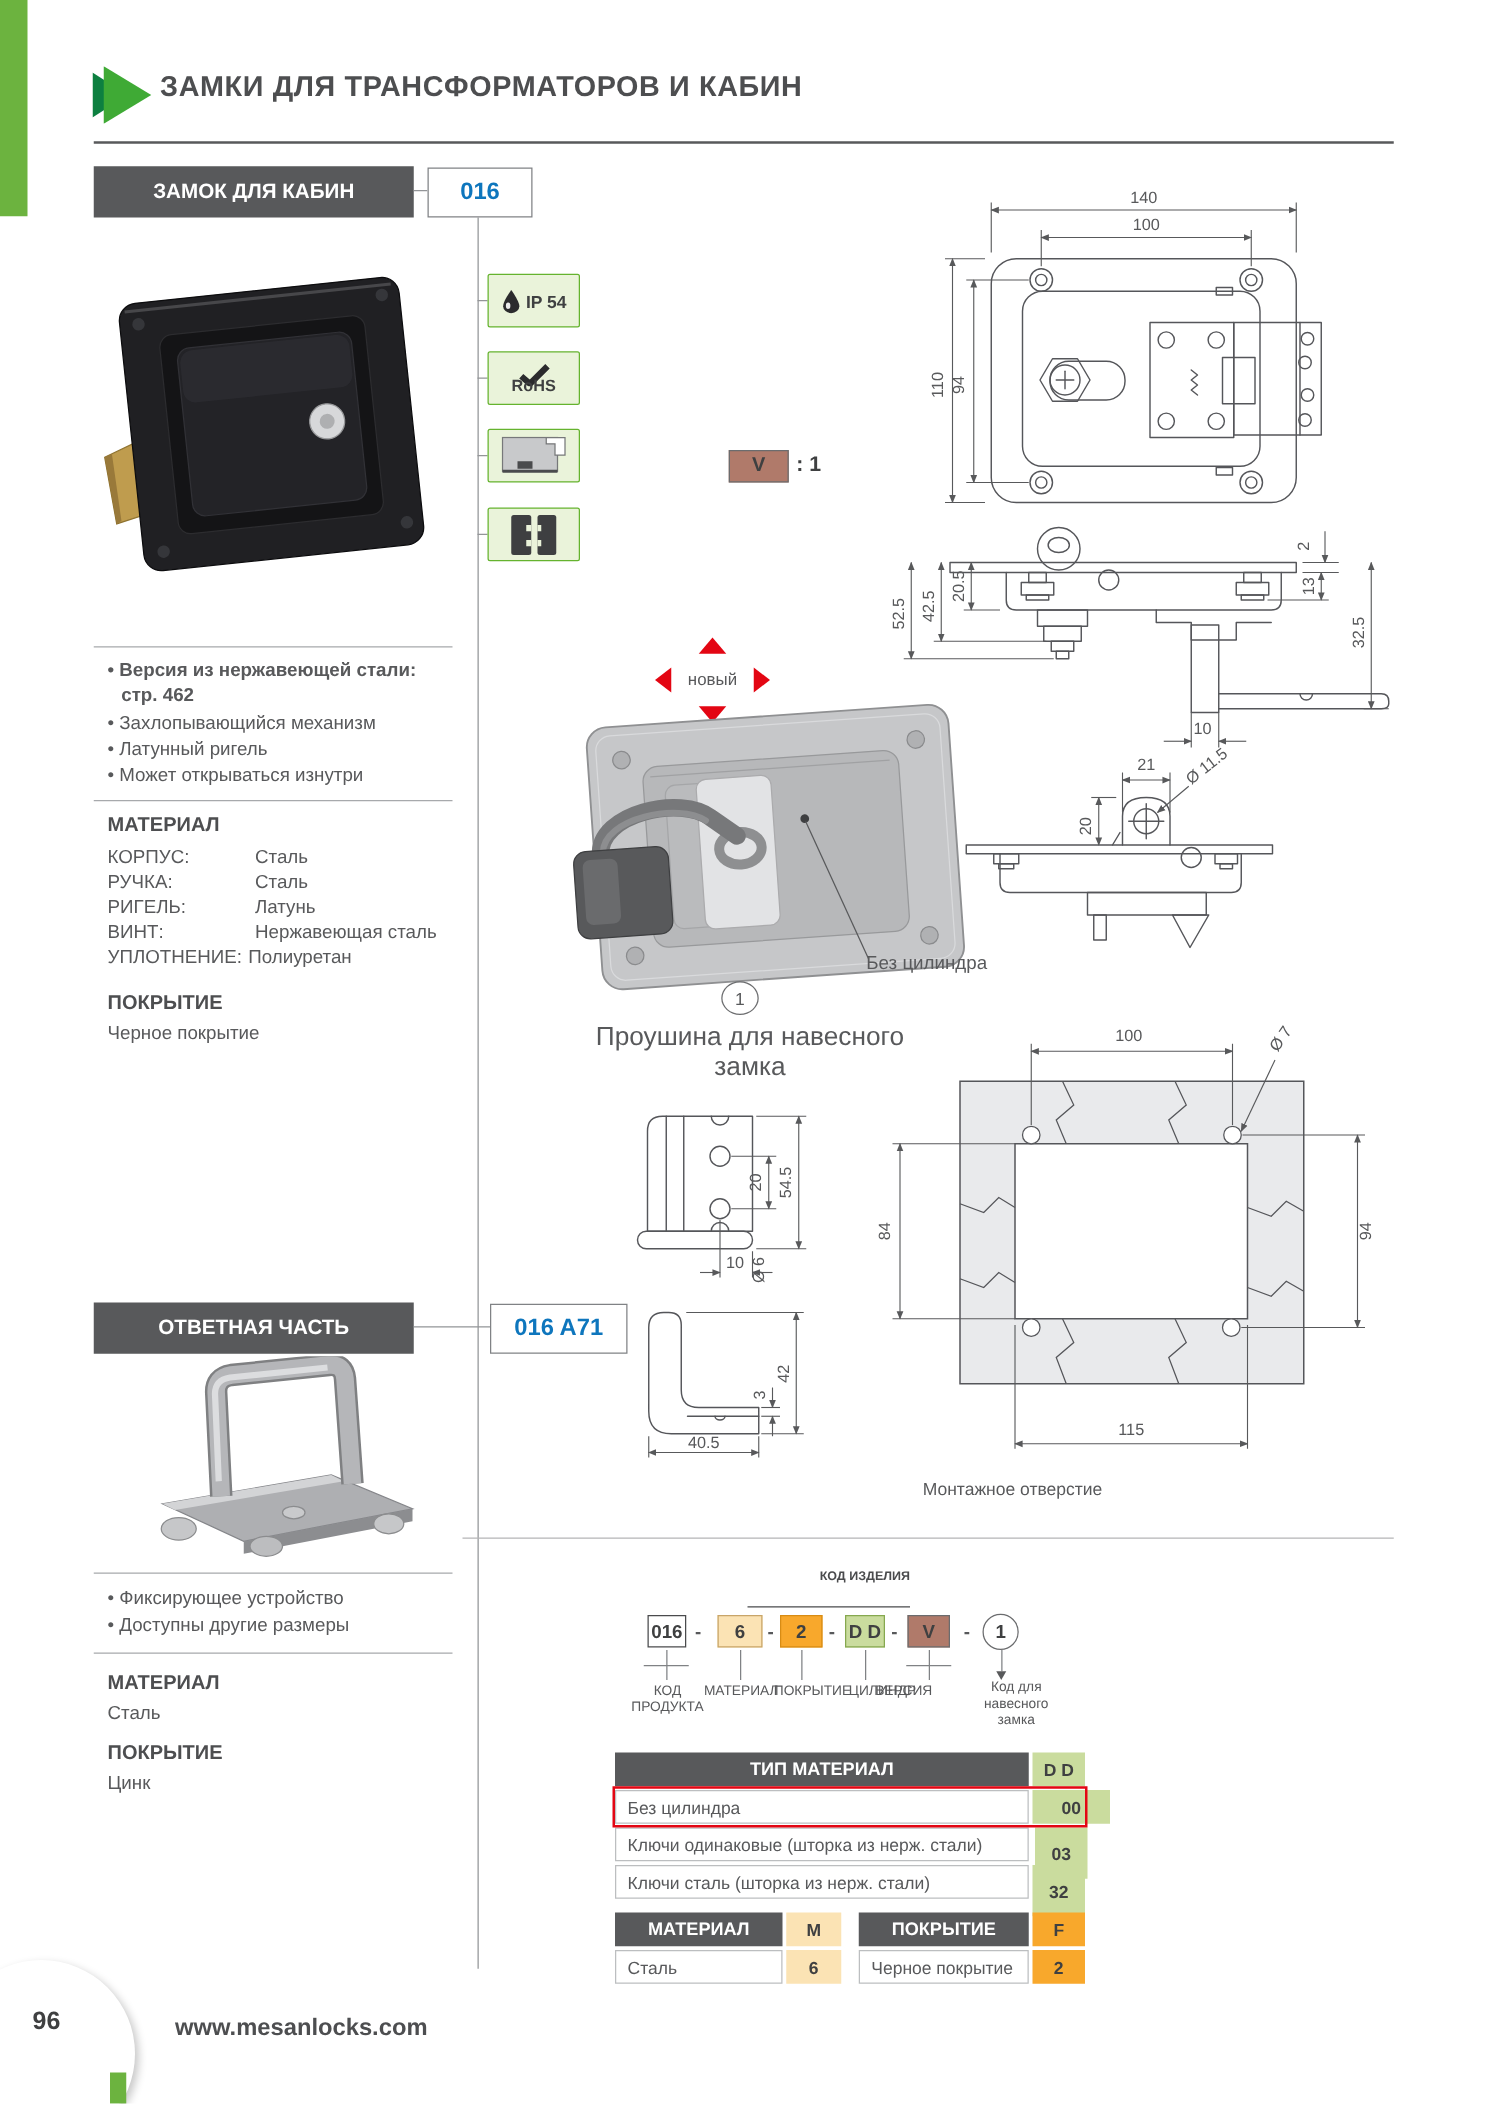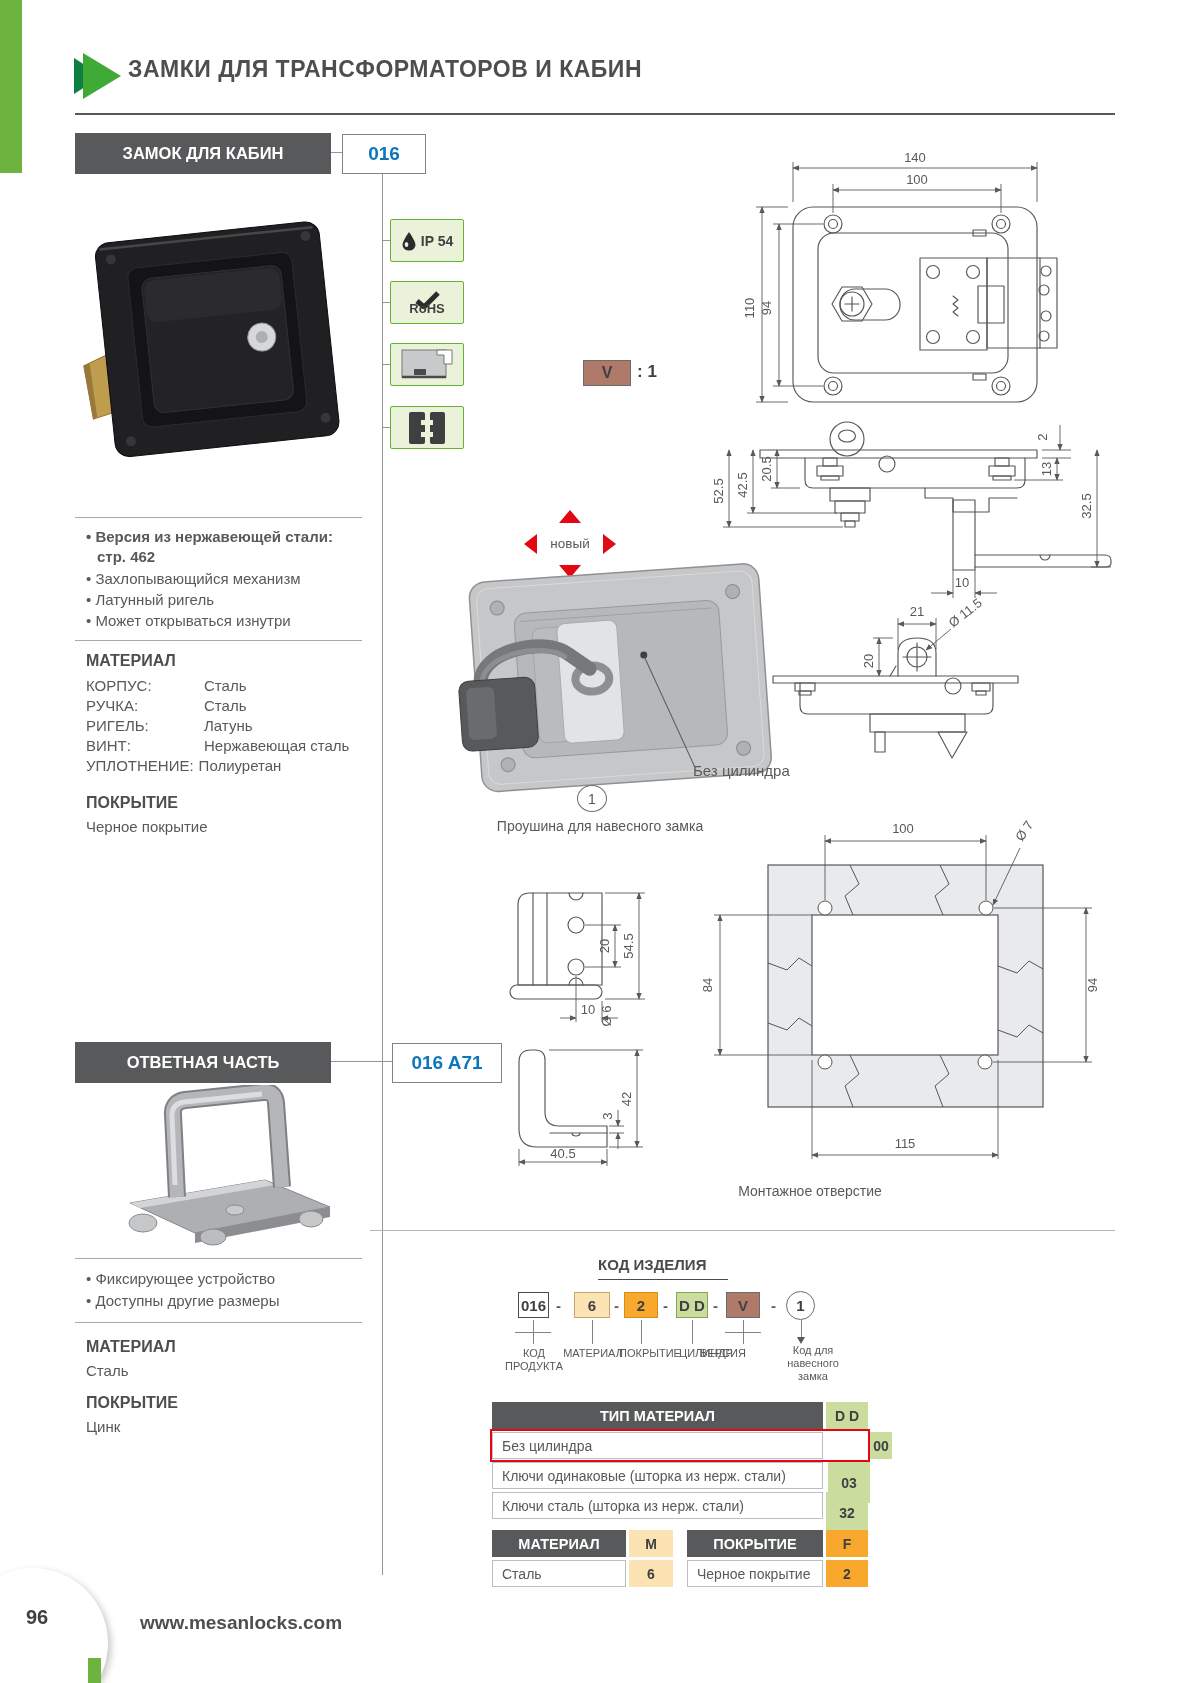--- a/index.html
+++ b/index.html
@@ -43,24 +43,24 @@
   .newb .txt{position:absolute;left:0;top:26px;width:100%;text-align:center;font-size:13.5px;color:#58595b;}
   .tri{position:absolute;width:0;height:0;}
   .tri-up{left:35px;top:0;border-left:11px solid transparent;border-right:11px solid transparent;border-bottom:13px solid #e30613;}
   .tri-down{left:35px;bottom:0;border-left:11px solid transparent;border-right:11px solid transparent;border-top:13px solid #e30613;}
   .tri-left{left:0;top:24px;border-top:10px solid transparent;border-bottom:10px solid transparent;border-right:13px solid #e30613;}
   .tri-right{right:0;top:24px;border-top:10px solid transparent;border-bottom:10px solid transparent;border-left:13px solid #e30613;}
   .leader{left:645px;top:657px;width:121px;height:0;border-top:1px solid #58595b;transform-origin:0 0;transform:rotate(65.4deg);}
   .callout{left:693px;top:762px;font-size:15px;}
   .circ1{left:577px;top:785px;width:30px;height:27px;border:1px solid #6d6e70;border-radius:50%;
          display:flex;align-items:center;justify-content:center;font-size:14px;background:#fff;box-sizing:border-box;}
-  .cap{font-size:14px;text-align:center;}
-  
-  .pc-title{left:598px;top:1256px;width:130px;text-align:left;font-size:15px;font-weight:bold;color:#4a4b4d;
-            border-bottom:1.5px solid #4a4b4d;padding-bottom:6px;}
+  .cap{font-size:21px;text-align:center;}
+  
+  .pc-title{left:598px;top:1256px;width:130px;text-align:right;font-size:10px;font-weight:bold;color:#4a4b4d;
+            border-bottom:1.5px solid #4a4b4d;padding-bottom:18px;}
   .cbox{top:1292px;height:26px;border:1.5px solid #6b6c6e;display:flex;align-items:center;justify-content:center;
         font-weight:bold;font-size:15px;color:#3f4041;box-sizing:border-box;background:#fff;}
   .cdash{top:1292px;height:26px;display:flex;align-items:center;font-weight:bold;font-size:15px;color:#58595b;}
   .cline{width:1px;background:#808285;top:1320px;height:24px;}
   .tbar{top:1332px;height:1px;background:#808285;width:36px;}
   .arrhead{width:0;height:0;border-left:4px solid transparent;border-right:4px solid transparent;border-top:7px solid #58595b;}
   .clab{top:1347px;font-size:11px;line-height:13px;color:#58595b;text-align:center;white-space:pre-line;}
   
   .thdark{background:#58595b;color:#fff;font-weight:bold;font-size:14.5px;display:flex;align-items:center;justify-content:center;}
   .tcode{font-weight:bold;font-size:14px;color:#3f4041;display:flex;align-items:center;justify-content:center;}
@@ -511,21 +511,21 @@
   <div class="abs clab" style="left:677px;width:58px">ЦИЛИНДР</div>
   <div class="abs clab" style="left:696px;width:54px">ВЕРСИЯ</div>
   <div class="abs clab" style="left:782px;width:62px;top:1344px">Код для
 навесного
 замка</div>
 
   <div class="abs thdark" style="left:492px;top:1402px;width:331px;height:27px">ТИП МАТЕРИАЛ</div>
   <div class="abs tcode green-bg" style="left:826px;top:1402px;width:42px;height:27px">D D</div>
 
   <div class="abs trowlbl" style="left:492px;top:1432px;width:331px;height:27px">Без цилиндра</div>
-  <div class="abs tcode green-bg" style="left:870px;top:1432px;width:22px;height:27px">00</div>
+  <div class="abs tcode green-bg" style="left:826px;top:1432px;width:62px;height:27px">00</div>
   <div class="abs trowlbl" style="left:492px;top:1462px;width:331px;height:27px">Ключи одинаковые (шторка из нерж. стали)</div>
   <div class="abs tcode green-bg" style="left:828px;top:1462px;width:42px;height:41px">03</div>
   <div class="abs trowlbl" style="left:492px;top:1492px;width:331px;height:27px">Ключи сталь (шторка из нерж. стали)</div>
   <div class="abs tcode green-bg" style="left:826px;top:1492px;width:42px;height:41px">32</div>
   <div class="abs redbox" style="left:490px;top:1429px;width:376px;height:29px"></div>
 
   <div class="abs thdark" style="left:492px;top:1530px;width:134px;height:27px">МАТЕРИАЛ</div>
   <div class="abs tcode cream-bg" style="left:629px;top:1530px;width:44px;height:27px">M</div>
   <div class="abs trowlbl" style="left:492px;top:1560px;width:134px;height:27px">Сталь</div>
   <div class="abs tcode cream-bg" style="left:629px;top:1560px;width:44px;height:27px">6</div>

